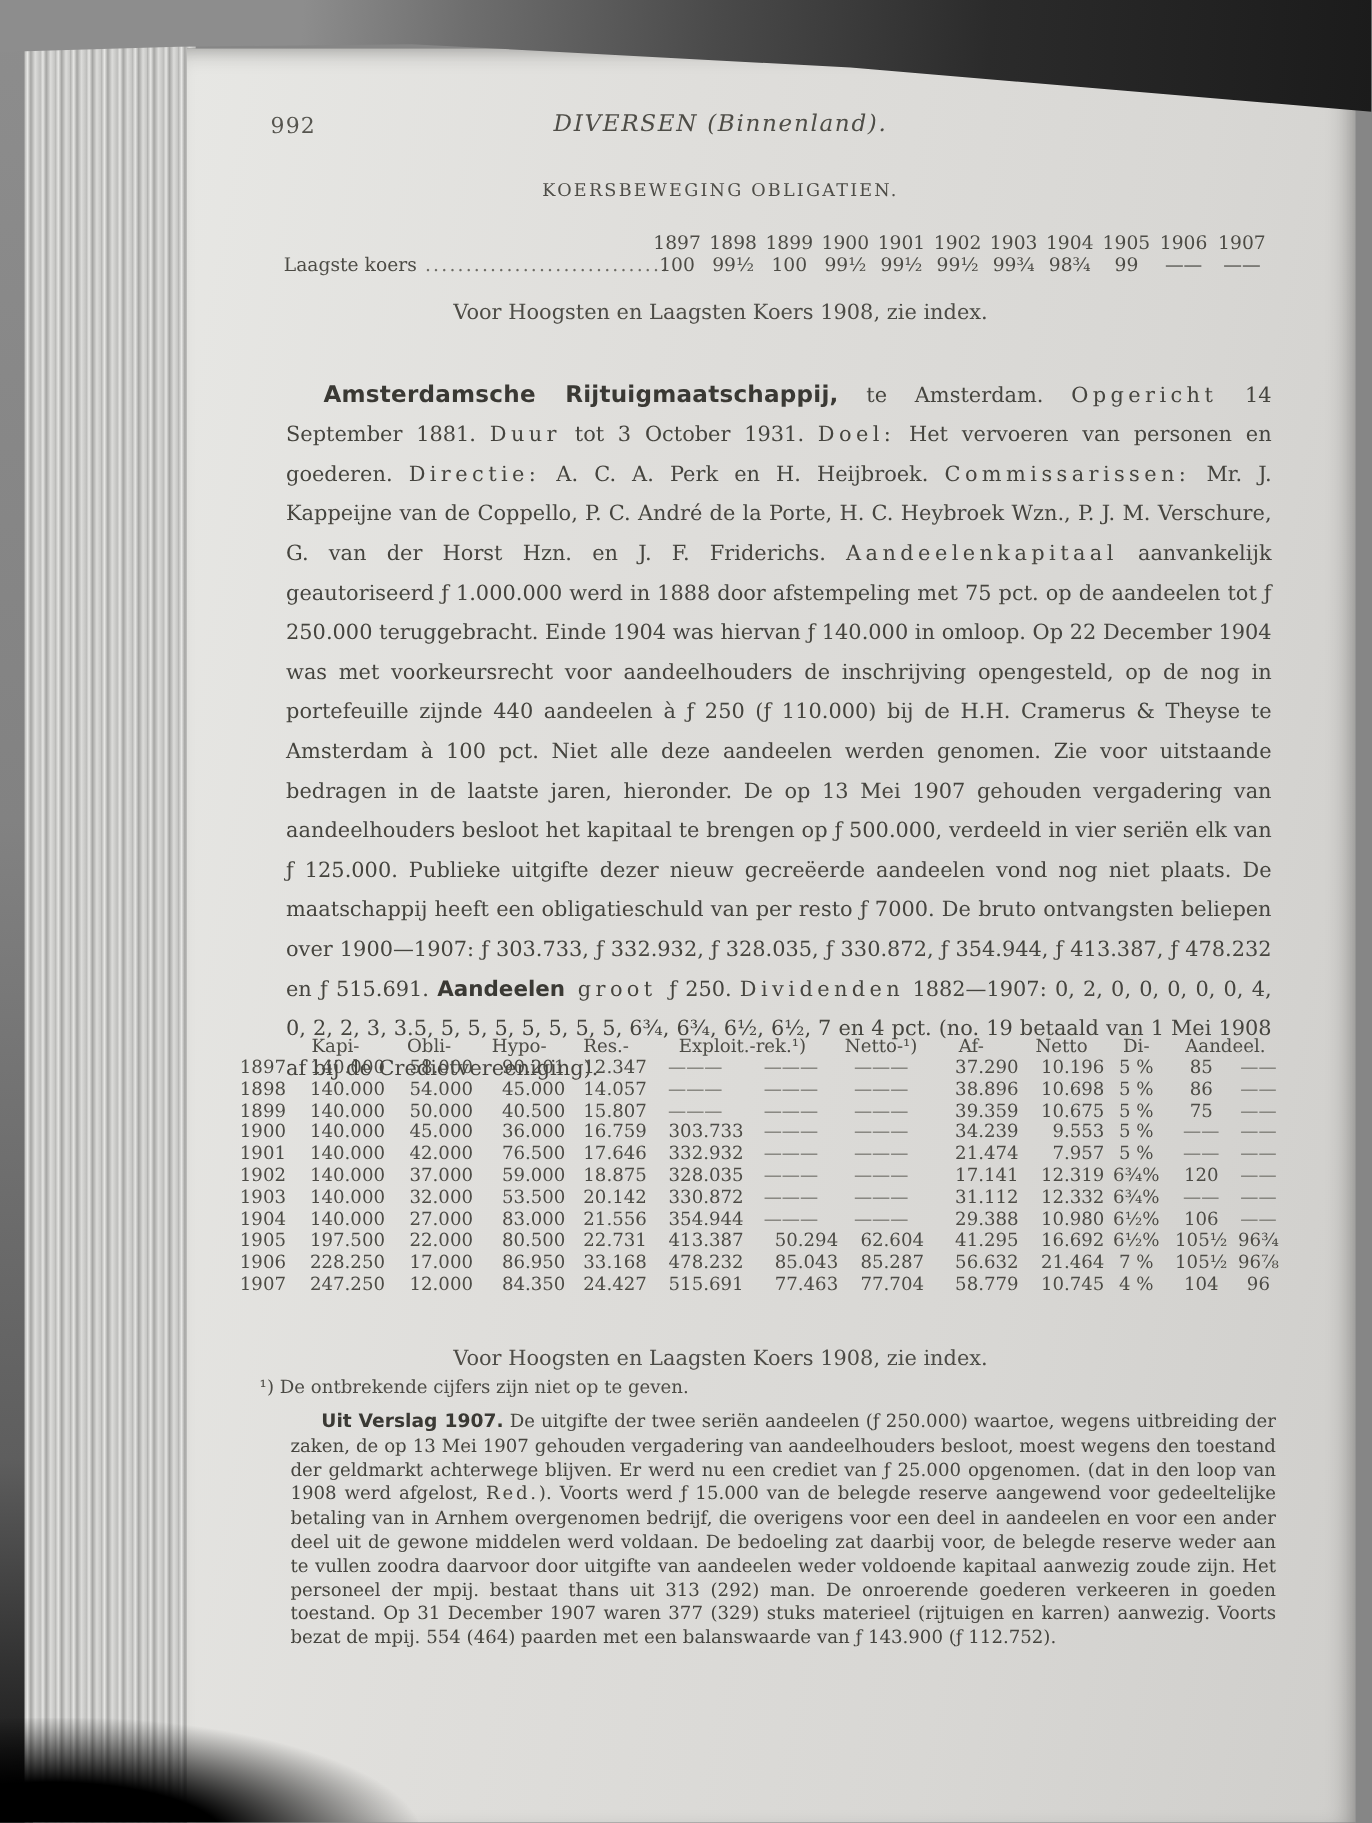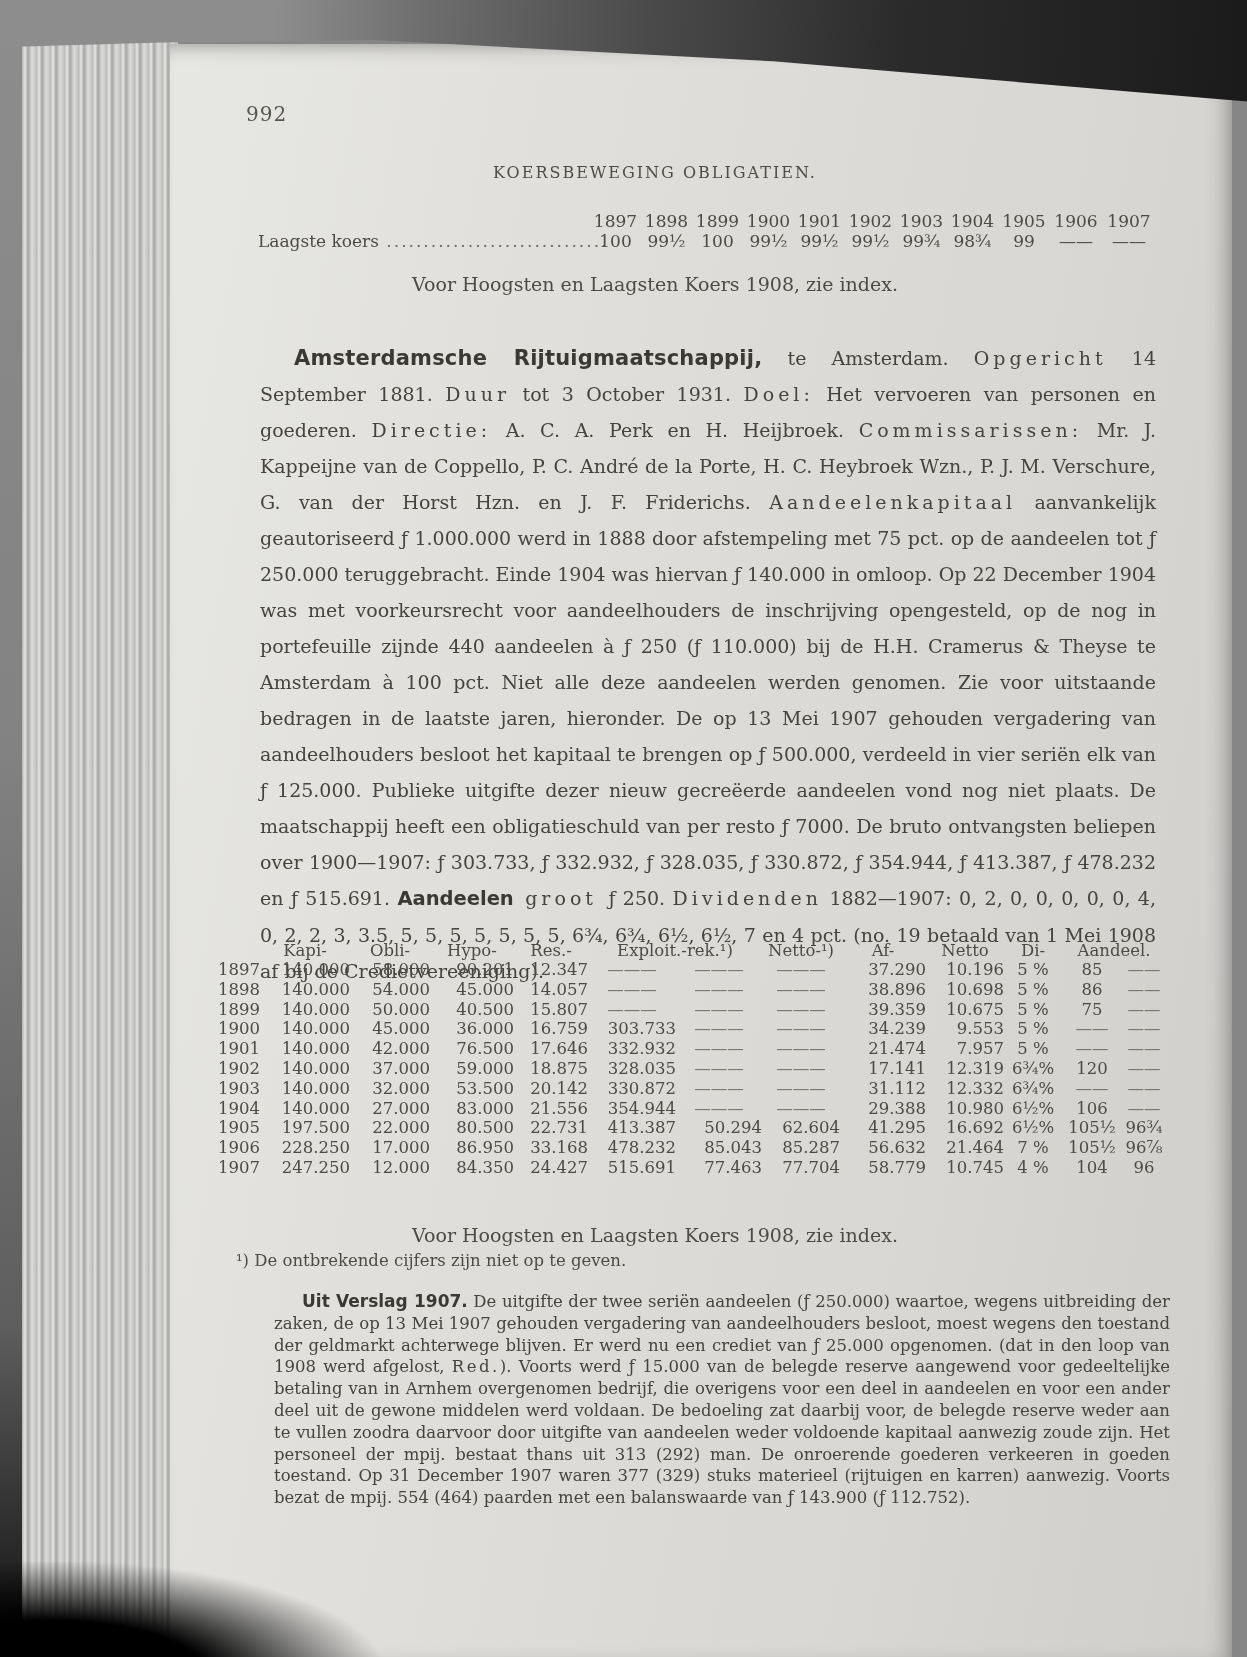--- a/index.html
+++ b/index.html
@@ -55,33 +55,34 @@
   .fintab table{width:948px;}
   .fintab th{font-size:16.5px;line-height:19px;text-align:center;color:#4c4b45;}
   .fintab td{line-height:19.8px;}
   .fintab .r{text-align:right;}
   .fintab .c{text-align:center;}
   .fintab .dash{color:#75746d;}
 
   .footnote{position:absolute;top:1159px;left:66px;font-size:16.5px;color:#4c4b45;margin-top:48px;}
 
   .verslag{position:absolute;top:1233px;left:90px;width:896px;
-    font-size:16.5px;line-height:21.8px;text-align:justify;text-indent:28px;color:#45443e;margin:14px;}
+    font-size:16.5px;line-height:21.8px;text-align:justify;text-indent:28px;color:#45443e;margin:4px;}
   .lead-bold-sm{font-family:"DejaVu Sans", sans-serif;font-weight:bold;font-size:17px;color:#3a3934;}
   .sp-sm{letter-spacing:2.5px;}
 </style>
 </head>
 <body>
 
 <div class="bd-left"></div>
 <div class="stack"></div>
 
 <div class="page">
 
   <div class="pageno">992</div>
+  <div class="head-title">DIVERSEN (Binnenland).</div>
   <div class="section-title">KOERSBEWEGING OBLIGATIEN.</div>
 
   <div class="koers">
     <table>
       <colgroup>
         <col style="width:332px">
         <col style="width:51px">
           <col style="width:51px">
           <col style="width:51px">
           <col style="width:51px">

